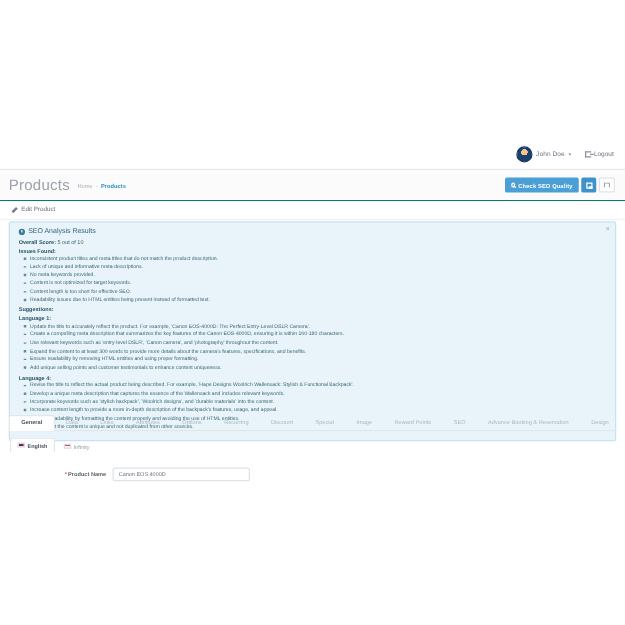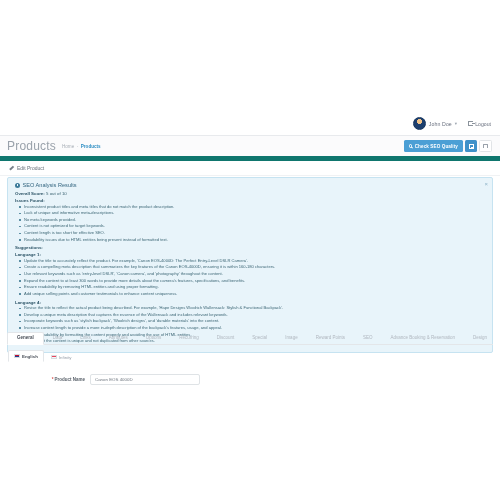--- a/index.html
+++ b/index.html
@@ -42,21 +42,21 @@
     content:""; position:absolute; top:1.3px; left:3px;
     width:3px; height:.8px; background:#8b939c;
   }
   .logout-txt { font-size: 5.2px; color: #6b7280; }
 
   
   .pagehead {
     position: absolute; top: 136px; left: 0; right: 0;
     height: 25px;
     background: #fbfbfc;
-    border-bottom: 5px solid #0f766e;
+    border-bottom: 1px solid #0f766e;
     display: flex; align-items: center;
     padding: 0 8px 0 7px;
   }
   .ph-title {
     font-size: 12px; font-weight: 300; color: #9aa2ab;
     letter-spacing: .2px; line-height: 1;
   }
   .breadcrumb { display: flex; align-items: center; gap: 2.5px; margin-left: 6px; }
   .bc-item { font-size: 4.6px; color: #a8afb7; }
   .bc-sep  { font-size: 4.6px; color: #bcc2c8; }

